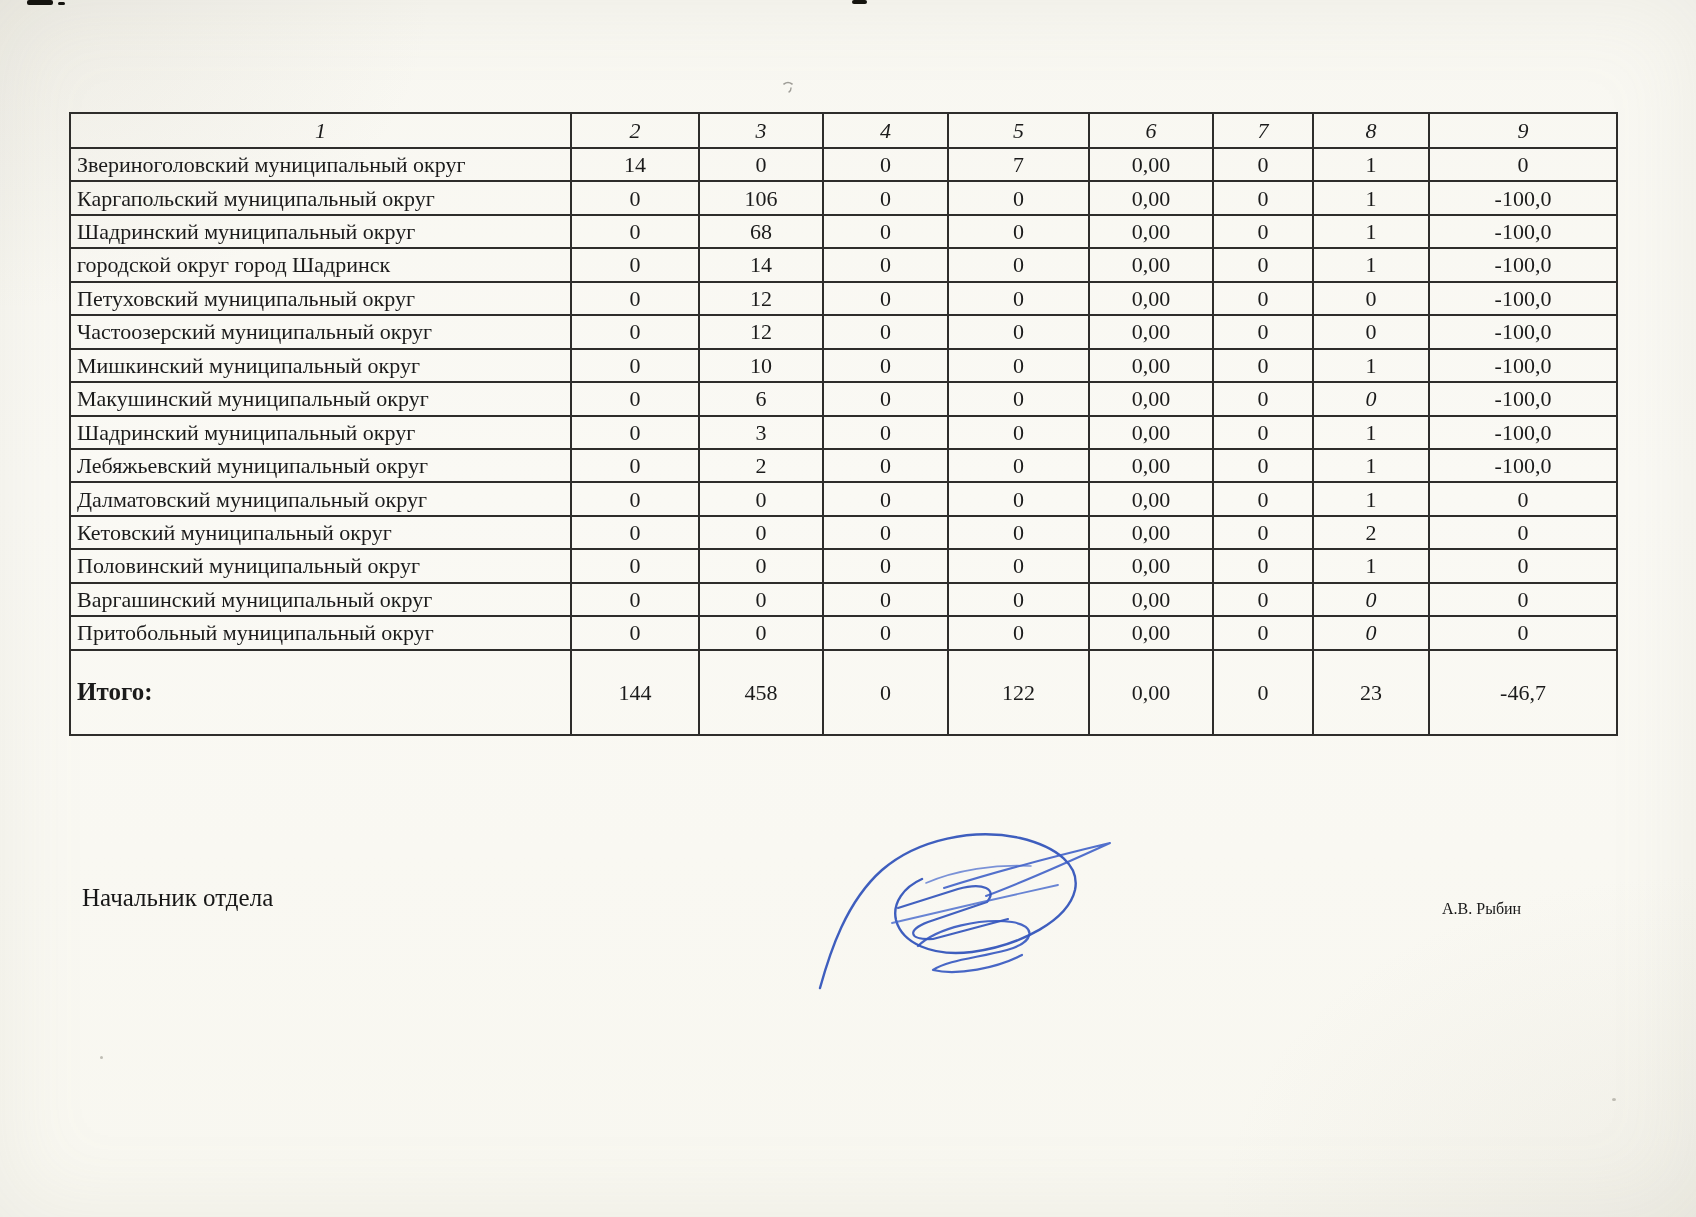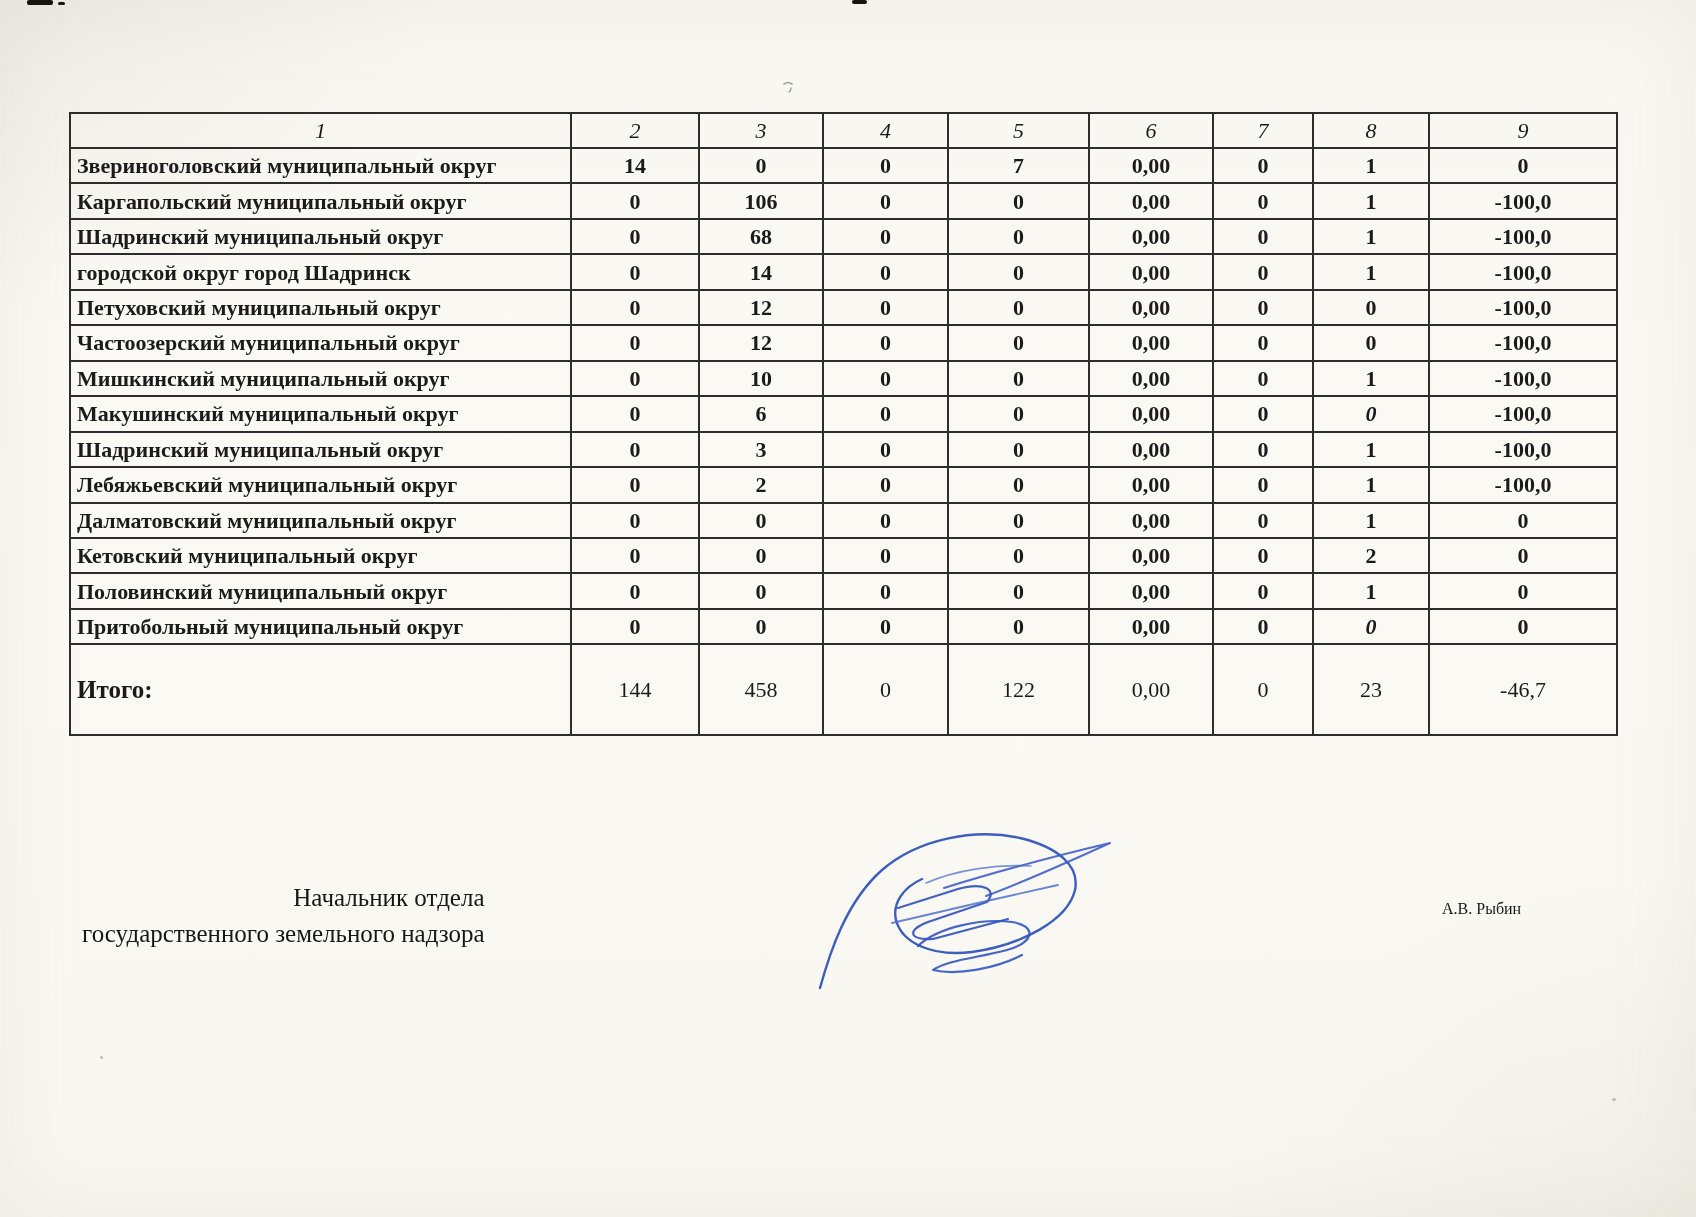--- a/index.html
+++ b/index.html
@@ -31,30 +31,30 @@
     overflow:hidden;
     white-space:nowrap;
   }
   table.report th{
     font-style:italic;font-weight:normal;text-align:center;
     height:33px;font-size:22px;
   }
   td.name{ text-align:left;padding-left:10px; }
   td.num{ text-align:center; }
   td.ital{ font-style:italic; }
-  tr.data-row{ height:19px;font-weight:bold; }
+  tr.data-row{ height:19px; }
   tr.total-row{ height:64px; }
   tr.total-row td.name{ font-weight:bold;font-size:25px; }
   col.c1{width:501px} col.c2{width:128px} col.c3{width:124px}
   col.c4{width:125px} col.c5{width:141px} col.c6{width:124px}
   col.c7{width:100px} col.c8{width:116px} col.c9{width:188px}
   
   .sign-title{
     position:absolute;left:82px;top:880px;
-    font-size:25px;color:#171717;line-height:1.42;text-align:right;
+    font-size:25px;color:#171717;line-height:1.42;
   }
   .signer-name{
     position:absolute;left:1442px;top:900px;
     font-size:16px;color:#171717;text-align:right;
   }
   .signature-svg{ position:absolute;left:806px;top:826px; }
   
   .speck{ position:absolute;background:#15140f;border-radius:2px; }
   .speck.s1{ left:27px;top:0;width:26px;height:5px; }
   .speck.s2{ left:58px;top:2px;width:7px;height:3px; }
@@ -242,20 +242,31 @@
           <td class="num">0</td>
           <td class="num">0</td>
           <td class="num">0</td>
           <td class="num">0</td>
           <td class="num">0,00</td>
           <td class="num">0</td>
           <td class="num">1</td>
           <td class="num">0</td>
         </tr>
         <tr class="data-row">
+          <td class="name">Варгашинский муниципальный округ</td>
+          <td class="num">0</td>
+          <td class="num">0</td>
+          <td class="num">0</td>
+          <td class="num">0</td>
+          <td class="num">0,00</td>
+          <td class="num">0</td>
+          <td class="num ital">0</td>
+          <td class="num">0</td>
+        </tr>
+        <tr class="data-row">
           <td class="name">Притобольный муниципальный округ</td>
           <td class="num">0</td>
           <td class="num">0</td>
           <td class="num">0</td>
           <td class="num">0</td>
           <td class="num">0,00</td>
           <td class="num">0</td>
           <td class="num ital">0</td>
           <td class="num">0</td>
         </tr>
@@ -268,21 +279,20 @@
           <td class="num">0,00</td>
           <td class="num">0</td>
           <td class="num">23</td>
           <td class="num">-46,7</td>
         </tr>
       </tbody>
   </table>
 
   <div class="sign-title">
     <div>Начальник отдела</div>
-    <div>государственного земельного надзора</div>
   </div>
 
   <svg class="signature-svg" width="320" height="175" viewBox="0 0 320 175">
     <g fill="none" stroke-linecap="round" stroke-linejoin="round">
       <path d="M14 162 C 24 126, 40 76, 76 44 C 112 13, 168 2, 214 12 C 252 21, 274 40, 269 64 C 262 94, 216 119, 166 126 C 126 131, 96 117, 90 94 C 86 77, 98 61, 116 53" stroke="#2e50ba" stroke-width="2.4" opacity="0.92"></path>
       <path d="M138 62 C 208 40, 262 27, 304 17 C 258 38, 212 58, 180 70" stroke="#3a5cc6" stroke-width="2" opacity="0.88"></path>
       <path d="M92 82 L 152 63 C 177 56, 192 63, 181 76 L 122 96 C 101 104, 102 114, 127 113 L 202 93" stroke="#2e50ba" stroke-width="2.2" opacity="0.9"></path>
       <path d="M112 120 C 132 101, 176 92, 206 96 C 231 100, 229 116, 201 124 C 171 132, 142 134, 127 144 C 151 150, 191 142, 216 129" stroke="#3355c0" stroke-width="2.2" opacity="0.9"></path>
       <path d="M86 97 C 132 86, 202 70, 252 59" stroke="#4466cc" stroke-width="1.8" opacity="0.8"></path>
       <path d="M120 57 C 150 44, 190 38, 225 40" stroke="#4466cc" stroke-width="1.6" opacity="0.7"></path>

